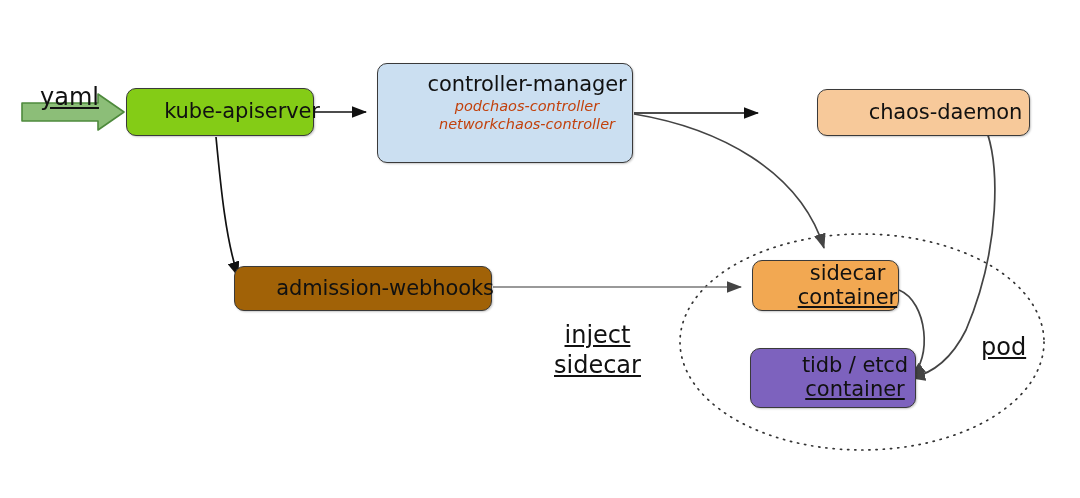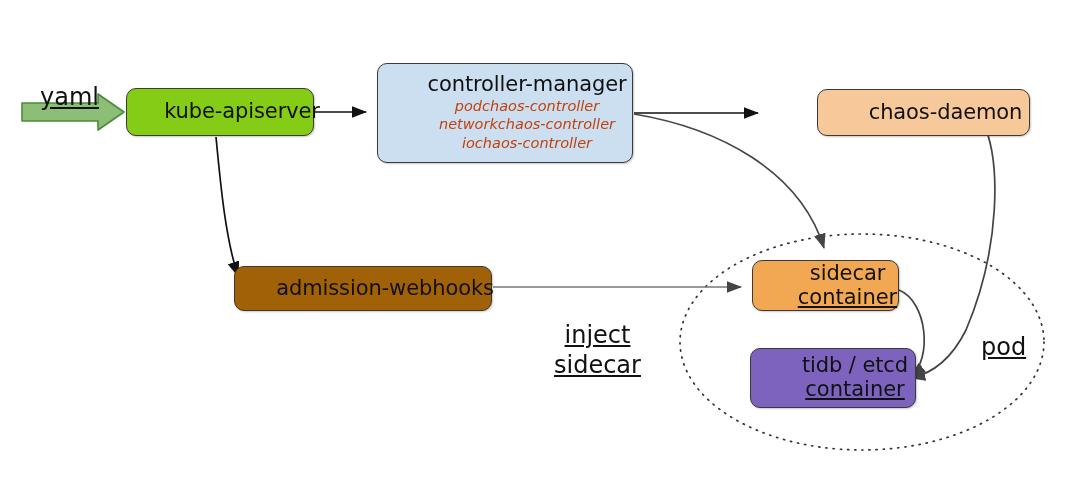--- a/index.html
+++ b/index.html
@@ -137,21 +137,20 @@
   </svg>
 
   <div class="node" id="node-kube-apiserver">
     <span class="title">kube-apiserver</span>
   </div>
 
   <div class="node" id="node-controller-manager">
     <span class="title">controller-manager</span>
     <span class="sub">podchaos-controller</span>
     <span class="sub">networkchaos-controller</span>
-    <span class="sub">iochaos-controller</span>
   </div>
 
   <div class="node" id="node-chaos-daemon">
     <span class="title">chaos-daemon</span>
   </div>
 
   <div class="node" id="node-admission-webhooks">
     <span class="title">admission-webhooks</span>
   </div>
 

